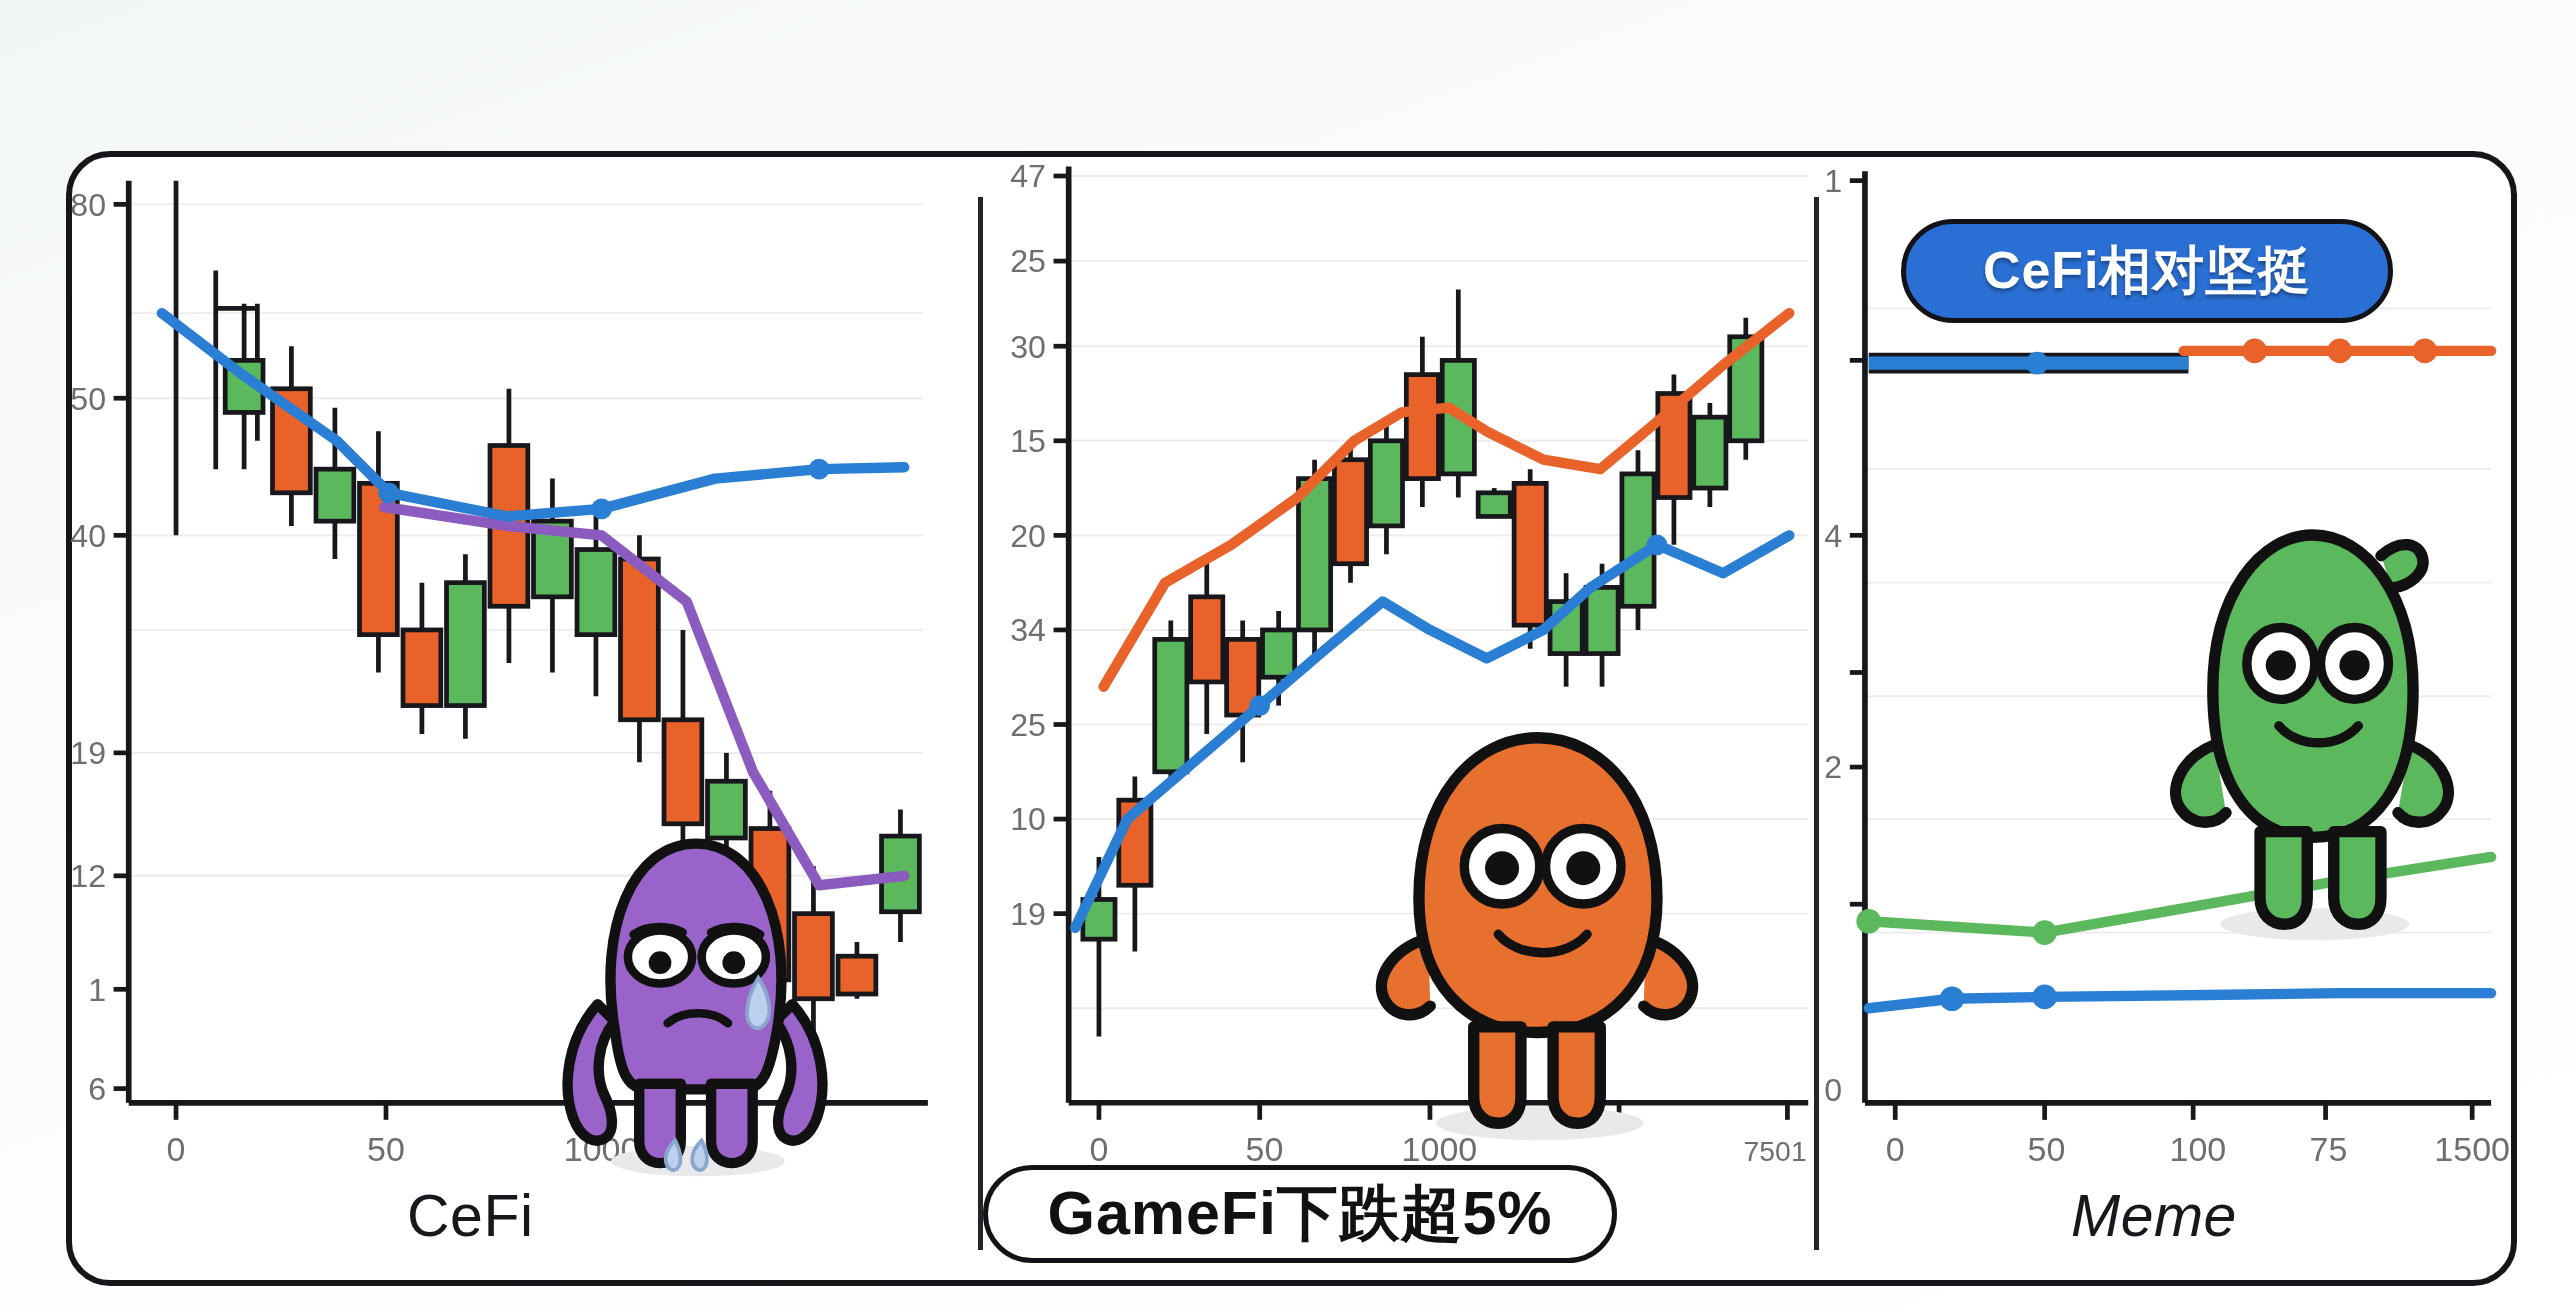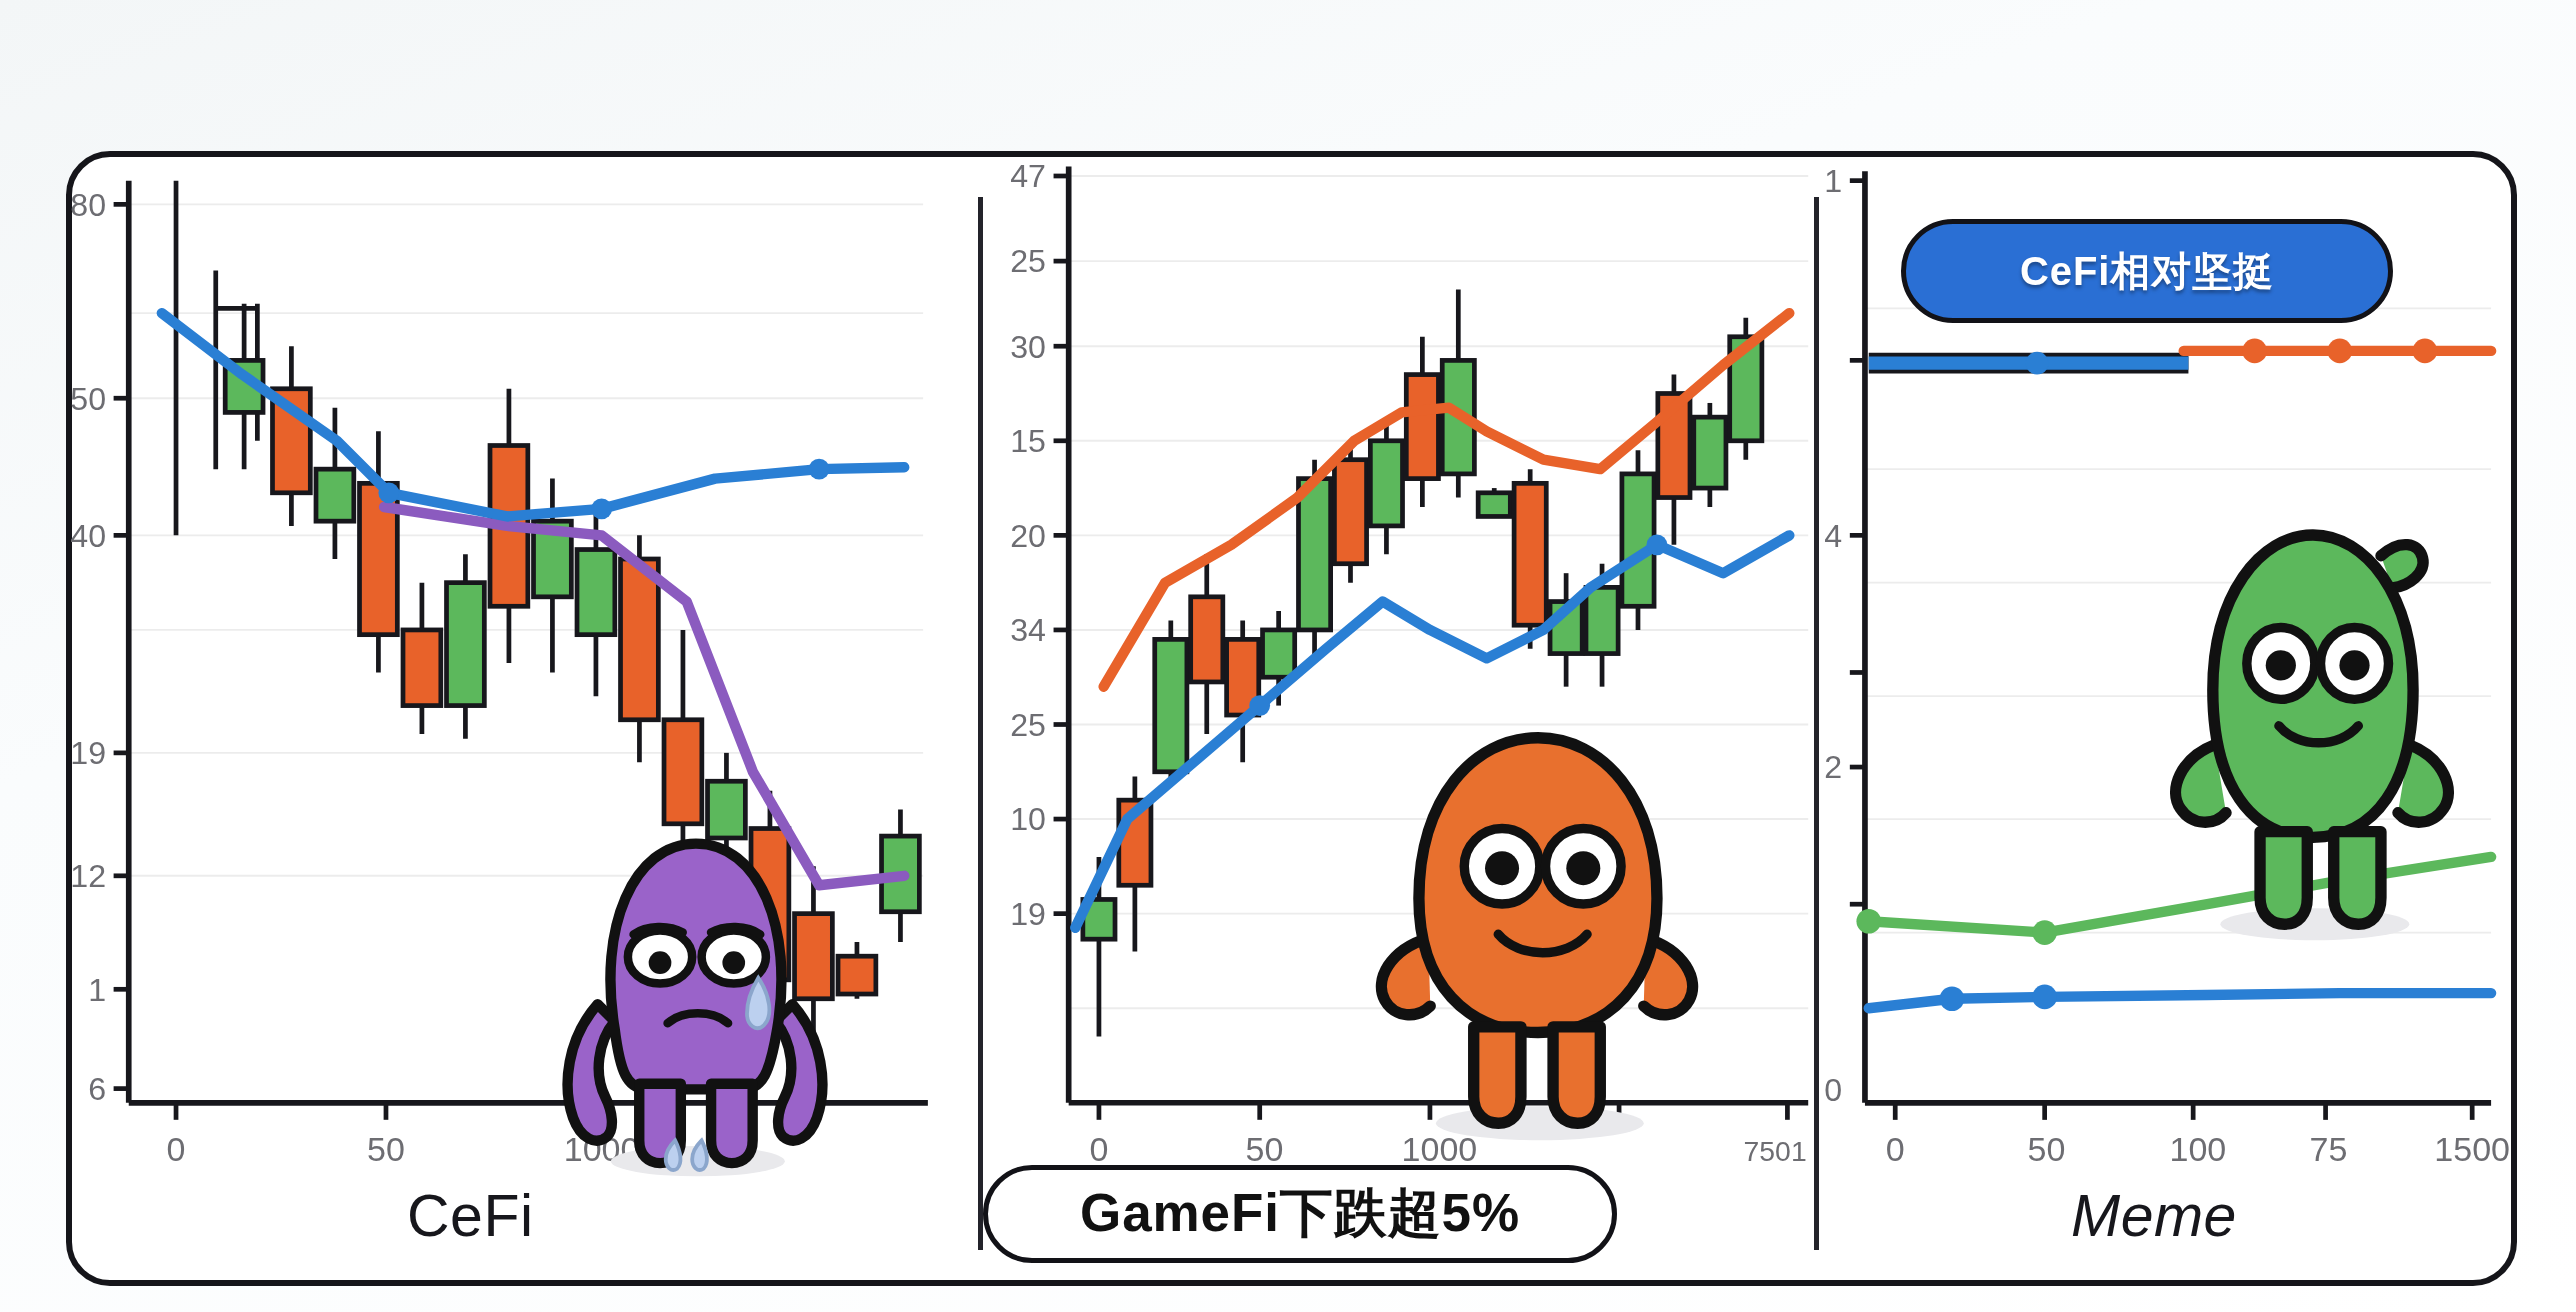--- a/index.html
+++ b/index.html
@@ -38,22 +38,22 @@
     font-weight:bold;letter-spacing:0.9px;white-space:nowrap;
     box-sizing:border-box;
   }
   .badge.blue{
     background:#2a6fd4;color:#ffffff;
     text-shadow:0 2.8px 3.8px rgba(0,0,0,.35);
   }
   .badge.white{background:#ffffff;color:#111;}
 
   #badge-p1{left:189px;top:210px;width:586px;height:121px;font-size:59px;}
-  #badge-p3{left:1901px;top:219px;width:492px;height:104px;font-size:40px;}
-  #badge-p2{left:983px;top:1165px;width:634px;height:98px;font-size:53px;}
+  #badge-p3{left:1901px;top:219px;width:492px;height:104px;font-size:52px;}
+  #badge-p2{left:983px;top:1165px;width:634px;height:98px;font-size:61px;}
 
   .corner-label{
     position:absolute;font-size:59px;color:#17171c;letter-spacing:0.5px;
   }
   #label-cefi{left:407px;top:1182px;}
   #label-meme{left:2071px;top:1182px;font-style:italic;}
 
   
   text.tick{font-family:"Liberation Sans",sans-serif;fill:#6d6d72;}
 

